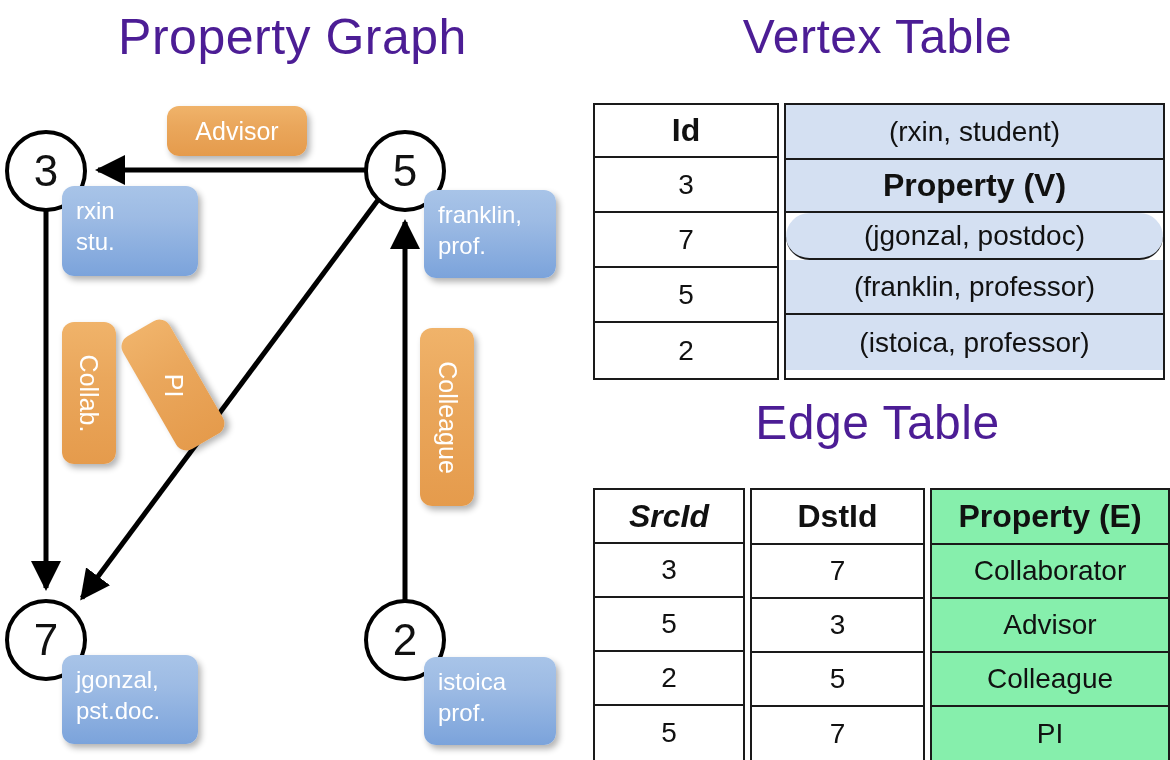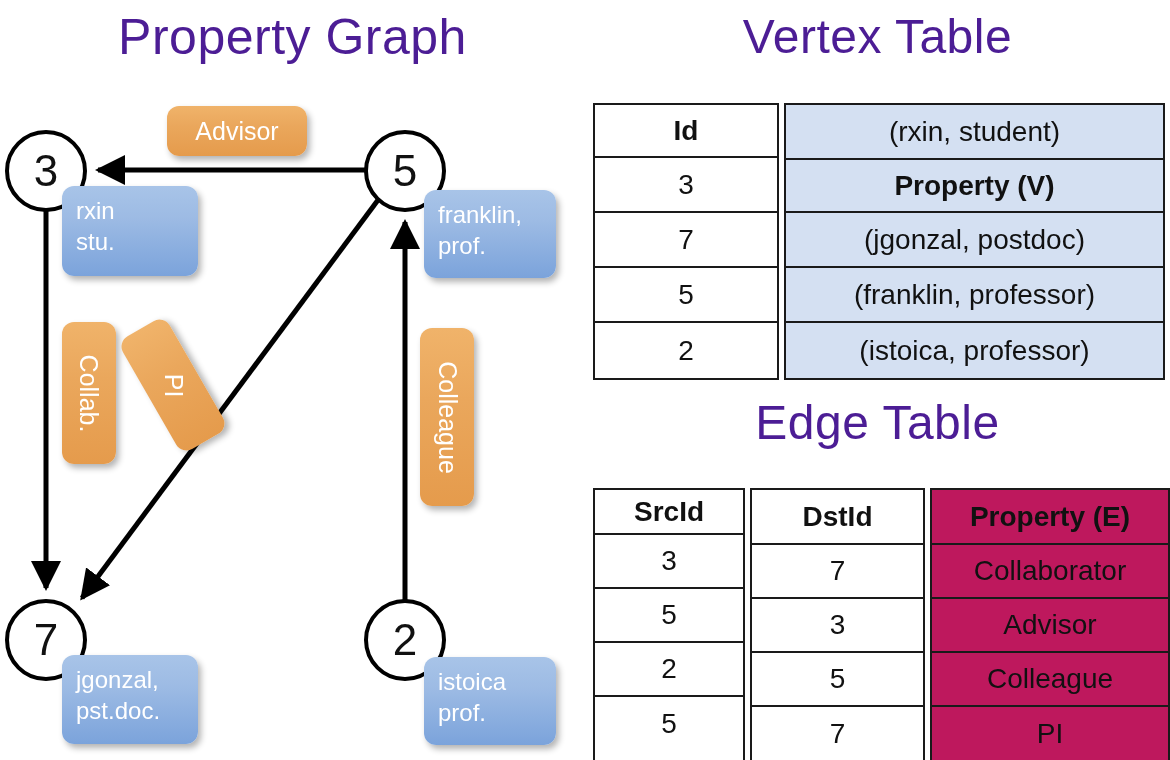--- a/index.html
+++ b/index.html
@@ -127,25 +127,25 @@
     border-bottom: 2px solid #1a1a1a;
     font-family: "Liberation Sans", sans-serif;
     font-weight: 300;
     font-size: 28px;
     color: #111;
     white-space: nowrap;
   }
   .tcell:last-child { border-bottom: none; }
   .tcell.head {
     font-weight: 700;
-    font-size: 28px;
+    font-size: 32px;
   }
   .col-white .tcell { background: #ffffff; }
   .col-blue .tcell  { background: #d4e0f2; }
-  .col-orange .tcell{ background: #be185d; }
+  .col-orange .tcell{ background: #86efac; }
 </style>
 </head>
 <body>
 
 <div id="title-property-graph" class="section-title">Property Graph</div>
 
 <div id="graph-panel">
 
   <svg id="graph-edges" viewBox="0 0 585 760">
     <defs>
@@ -219,31 +219,31 @@
   <div class="tcol col-white" style="width:186px;">
     <div class="tcell head" style="height:53px;">Id</div>
     <div class="tcell" style="height:55px;">3</div>
     <div class="tcell" style="height:55px;">7</div>
     <div class="tcell" style="height:55px;">5</div>
     <div class="tcell" style="height:55px;">2</div>
   </div>
   <div class="tcol col-blue" style="width:381px;">
     <div class="tcell" style="height:55px;">(rxin, student)</div>
     <div class="tcell head" style="height:53px;">Property (V)</div>
-    <div class="tcell" style="height:55px;">(jgonzal, postdoc)</div>
+    <div class="tcell" style="height:47px;border-radius:26px;">(jgonzal, postdoc)</div>
     <div class="tcell" style="height:55px;">(franklin, professor)</div>
     <div class="tcell" style="height:55px;">(istoica, professor)</div>
   </div>
 </div>
 
 <div id="title-edge-table" class="section-title">Edge Table</div>
 
 <div class="tbl" style="left:593px; top:488px;">
   <div class="tcol col-white" style="width:152px;">
-    <div class="tcell head" style="height:45px;">SrcId</div>
+    <div class="tcell head" style="height:54px;font-style:italic;">SrcId</div>
     <div class="tcell" style="height:54px;">3</div>
     <div class="tcell" style="height:54px;">5</div>
     <div class="tcell" style="height:54px;">2</div>
     <div class="tcell" style="height:54px;">5</div>
   </div>
   <div class="tcol col-white" style="width:175px;">
     <div class="tcell head" style="height:55px;">DstId</div>
     <div class="tcell" style="height:54px;">7</div>
     <div class="tcell" style="height:54px;">3</div>
     <div class="tcell" style="height:54px;">5</div>

